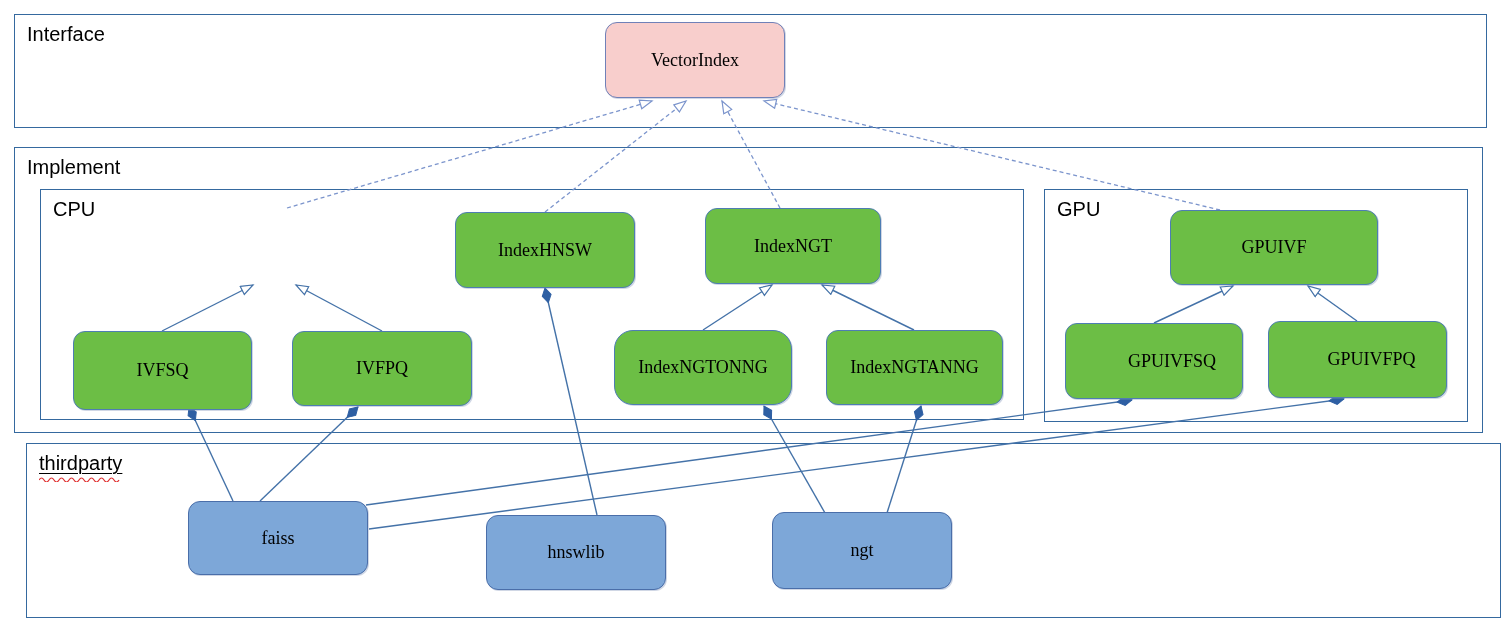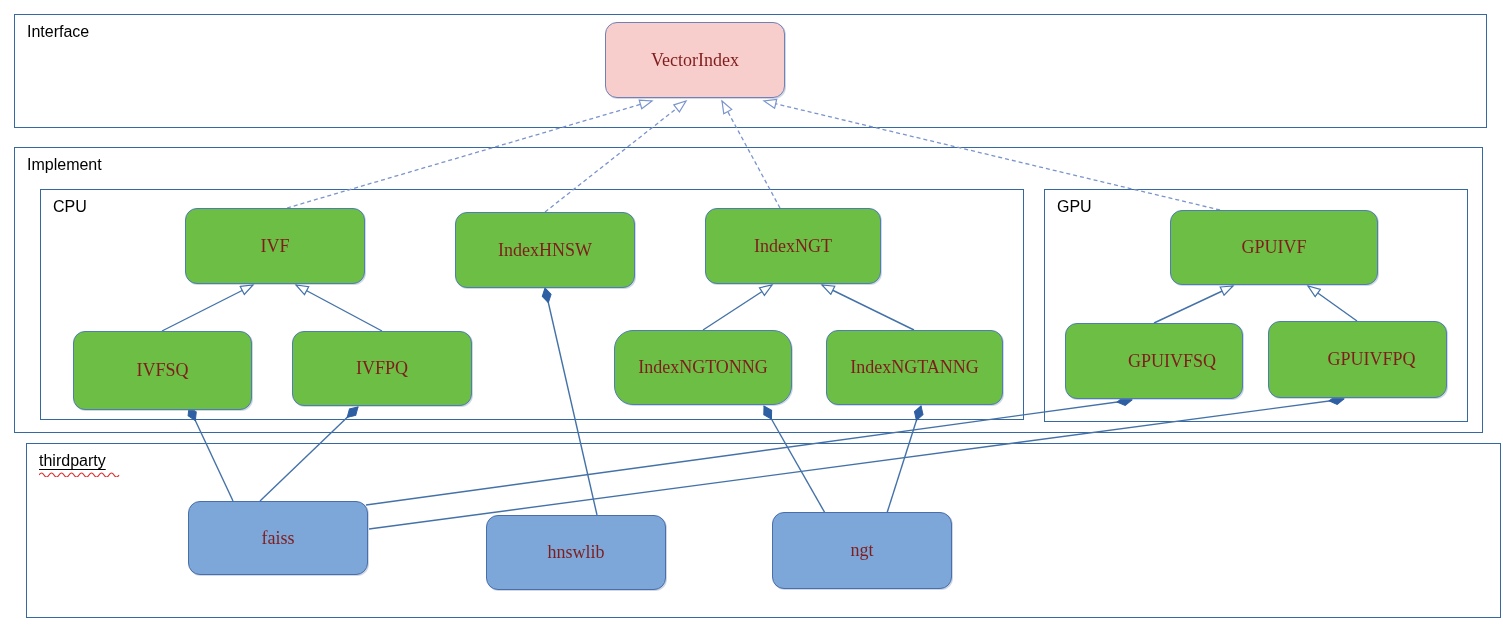--- a/index.html
+++ b/index.html
@@ -26,21 +26,21 @@
   }
   .container{
     position:absolute;
     border:1.6px solid var(--container-border);
     background:transparent;
     box-sizing:border-box;
   }
   .container-label{
     position:absolute;
     top:8px;left:12px;
-    font-size:16px;
+    font-size:20px;
     color:var(--label-color);
     font-family:"Liberation Sans", sans-serif;
     white-space:nowrap;
   }
   .container-label.underlined{
     text-decoration:underline;
     text-underline-offset:3px;
     text-decoration-thickness:1px;
   }
   .squiggle{
@@ -49,21 +49,21 @@
   }
   .node{
     position:absolute;
     box-sizing:border-box;
     border-radius:12px;
     display:flex;
     align-items:center;
     justify-content:center;
     font-family:"Liberation Serif", serif;
     font-size:18px;
-    color:#7f1d1d;
+    color:#000000;
     z-index:3;
     box-shadow:1px 1px 0 rgba(120,140,180,.35);
   }
   .node.green{background:var(--node-green);border:1.5px solid var(--node-green-border);}
   .node.pink{background:var(--node-pink);border:1.5px solid var(--node-pink-border);}
   .node.blue{background:var(--node-blue);border:1.5px solid var(--node-blue-border);}
   #edges{
     position:absolute;top:0;left:0;
     width:1503px;height:628px;
     z-index:2;
@@ -136,23 +136,20 @@
     <line class="edge-solid" x1="825" y1="513" x2="764" y2="406" marker-end="url(#diamondFilled)"></line>
     <line class="edge-solid" x1="887" y1="513" x2="921" y2="406" marker-end="url(#diamondFilled)"></line>
     <line class="edge-solid" x1="366" y1="505" x2="1132" y2="400" marker-end="url(#diamondFilled)"></line>
     <line class="edge-solid" x1="369" y1="529" x2="1344" y2="399" marker-end="url(#diamondFilled)"></line>
   </svg>
 
   <div class="node pink" style="left:605px;top:22px;width:180px;height:76px;">
     <span>VectorIndex</span>
   </div>
 
-  <div class="node green" style="left:185px;top:208px;width:180px;height:76px;">
-    <span>IVF</span>
-  </div>
 
   <div class="node green" style="left:455px;top:212px;width:180px;height:76px;">
     <span>IndexHNSW</span>
   </div>
 
   <div class="node green" style="left:705px;top:208px;width:176px;height:76px;">
     <span>IndexNGT</span>
   </div>
 
   <div class="node green" style="left:1170px;top:210px;width:208px;height:75px;">

